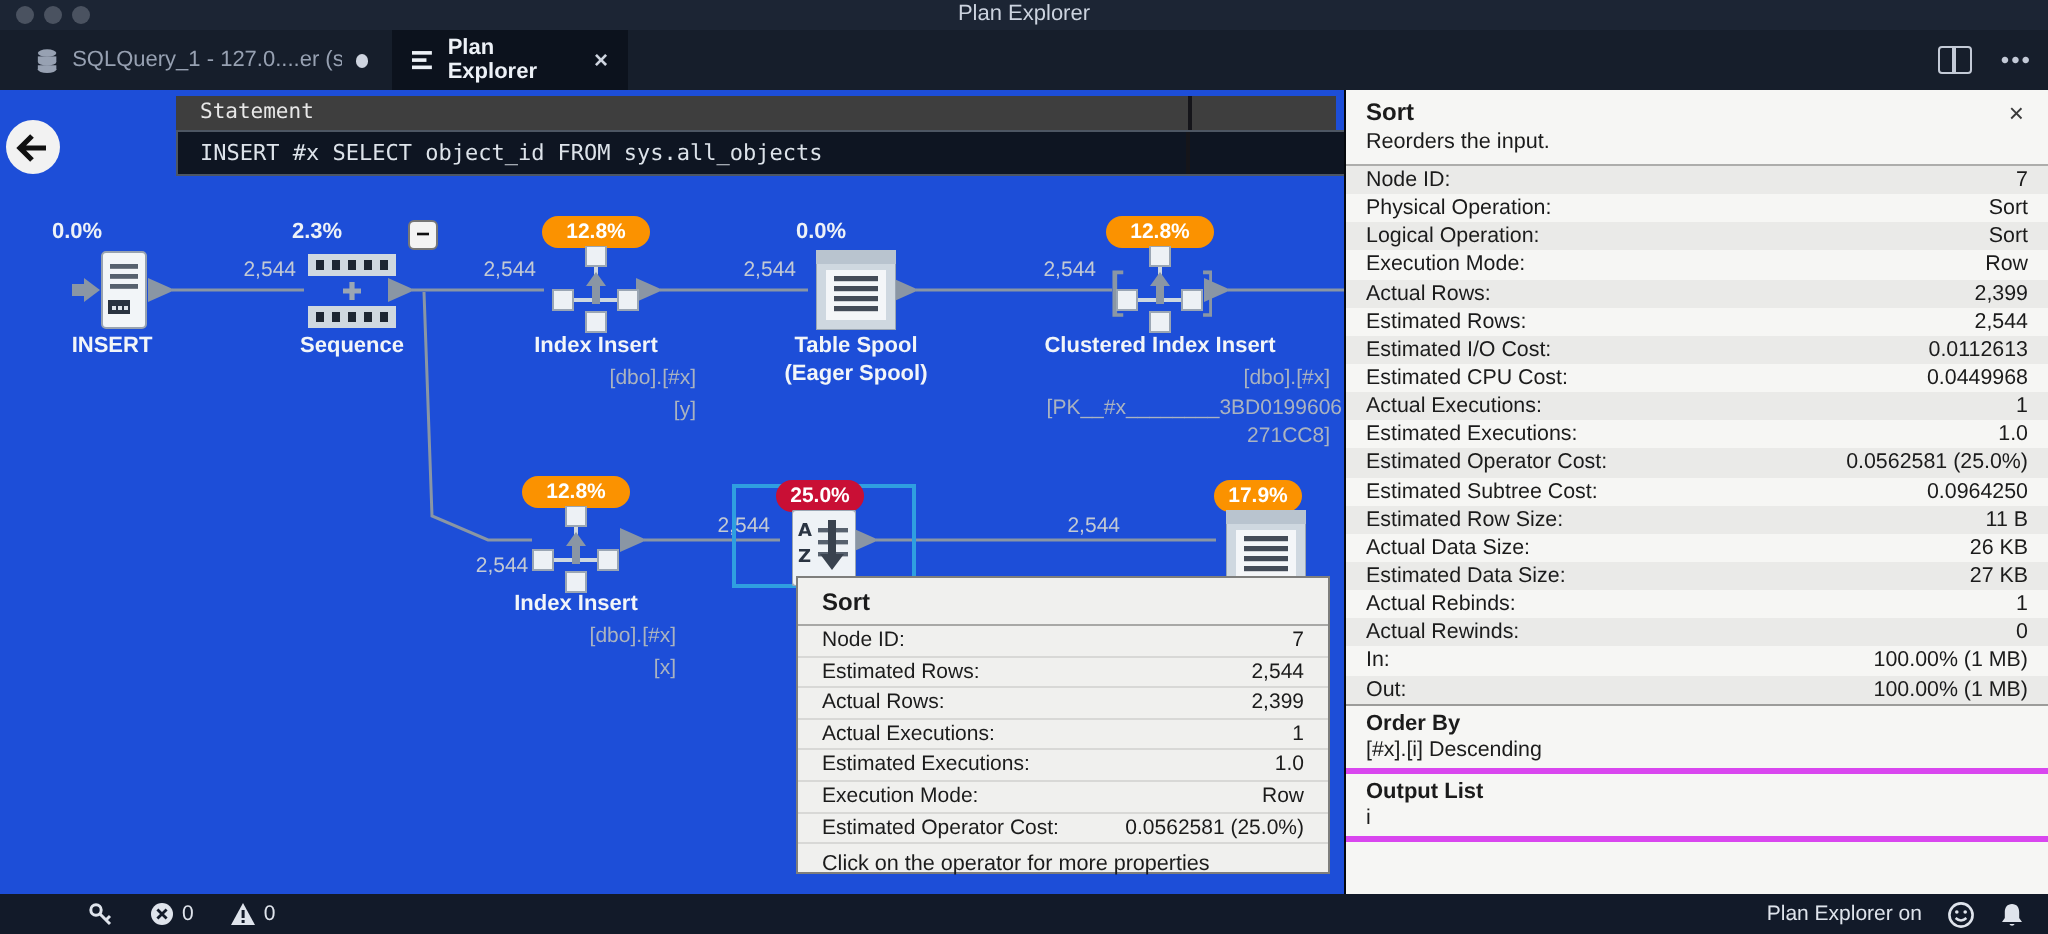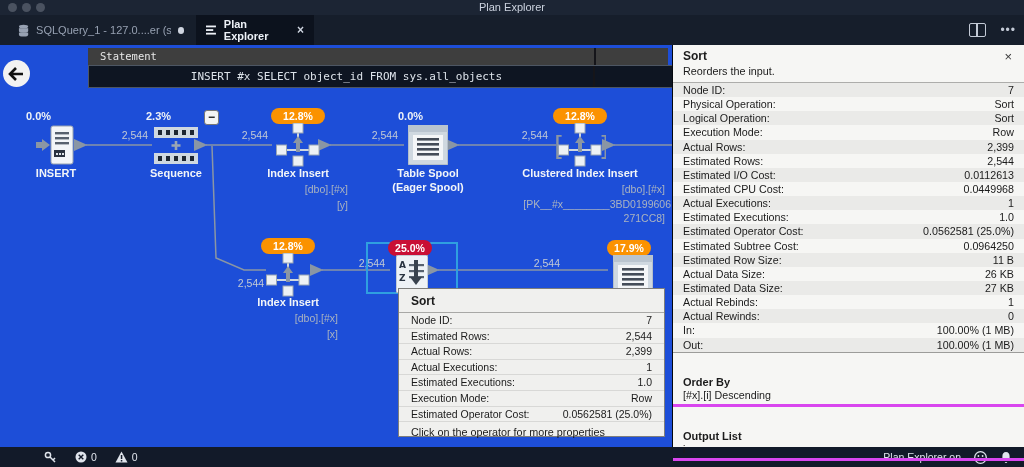--- a/index.html
+++ b/index.html
@@ -19,21 +19,21 @@
   .tab-close{color:#cfd5e0;font-size:12px;font-weight:bold;margin-left:2px;}
   .tb-icons{position:absolute;top:8px;right:8px;display:flex;gap:14px;align-items:center;}
   .split-icon{width:15px;height:12px;border:1.5px solid #c3cad6;border-radius:2px;position:relative;}
   .split-icon::after{content:"";position:absolute;left:6px;top:0;width:1.5px;height:12px;background:#c3cad6;}
   .dots-icon{color:#c3cad6;font-size:12px;letter-spacing:1px;line-height:12px;}
 
   
   .stmt-header{position:absolute;left:88px;top:48px;width:580px;height:17px;display:flex;}
   .stmt-header .c1{width:508px;background:#3e3e3e;color:#e8e8e8;font-family:"DejaVu Sans Mono",monospace;font-size:10.5px;line-height:17px;padding-left:12px;box-sizing:border-box;border-right:2px solid #15151a;}
   .stmt-header .c2{flex:1;background:#3e3e3e;}
-  .stmt-row{position:absolute;left:88px;top:65px;width:696px;height:23px;display:flex;border:1px solid #4d5663;box-sizing:border-box;background:#0e1522;text-align:center;}
+  .stmt-row{position:absolute;left:88px;top:65px;width:696px;height:23px;display:flex;border:1px solid #4d5663;box-sizing:border-box;background:#0e1522;}
   .stmt-row .c1{width:506px;color:#dde3ea;font-family:"DejaVu Sans Mono",monospace;font-size:11px;line-height:21px;padding-left:11px;box-sizing:border-box;border-right:2px solid #15151a;white-space:nowrap;overflow:hidden;}
   .back-btn{position:absolute;left:3px;top:60px;width:27px;height:27px;border-radius:50%;background:#f2f2f2;display:flex;align-items:center;justify-content:center;}
 
   
   .plan-svg{position:absolute;left:0;top:88px;}
   .elabel{position:absolute;font-size:10.5px;color:#c3cad4;text-align:right;}
   .pct{position:absolute;font-size:11px;font-weight:bold;color:#eef2f7;}
   .pill{position:absolute;height:16px;border-radius:9px;color:#fff;font-size:10.5px;font-weight:bold;text-align:center;line-height:16px;}
   .pill.orange{background:#fb9200;}
   .pill.red{background:#c90f35;}
@@ -50,21 +50,21 @@
   .tt-footer{height:20px;line-height:21px;padding-left:12px;font-size:10.8px;}
 
   
   .panel{position:absolute;left:672px;top:45px;width:352px;height:402px;background:#f6f6f4;border-left:1px solid #05080d;box-sizing:border-box;z-index:60;color:#1b1b1b;}
   .pn-title{padding:4px 10px 0;font-size:12px;font-weight:bold;}
   .pn-close{position:absolute;right:12px;top:4px;font-size:13px;color:#3a3a3a;}
   .pn-sub{padding:2px 10px 5px;font-size:10.8px;border-bottom:1px solid #adadab;}
   .panel .prow{height:14.15px;line-height:14.15px;display:flex;justify-content:space-between;padding:0 10px;font-size:10.7px;}
   .panel .prow.alt{background:#eaeae8;}
   .pn-sec-div{border-top:1px solid #9c9c9a;}
-  .pn-sec-h{padding:3px 10px 1px;font-size:11px;font-weight:bold;margin-top:20px;}
+  .pn-sec-h{padding:3px 10px 1px;font-size:11px;font-weight:bold;}
   .pn-sec-v{padding:0 10px 3px;font-size:10.7px;border-bottom:3px solid #d946ef;}
 
   
   .statusbar{position:absolute;left:0;top:447px;width:1024px;height:20px;background:#121a29;display:flex;align-items:center;font-size:10.5px;color:#dfe4ec;}
   .sb-left{display:flex;align-items:center;gap:18px;margin-left:44px;}
   .sb-grp{display:flex;align-items:center;gap:4px;}
   .sb-right{margin-left:auto;display:flex;align-items:center;gap:13px;margin-right:12px;}
 </style>
 </head>
 <body>

